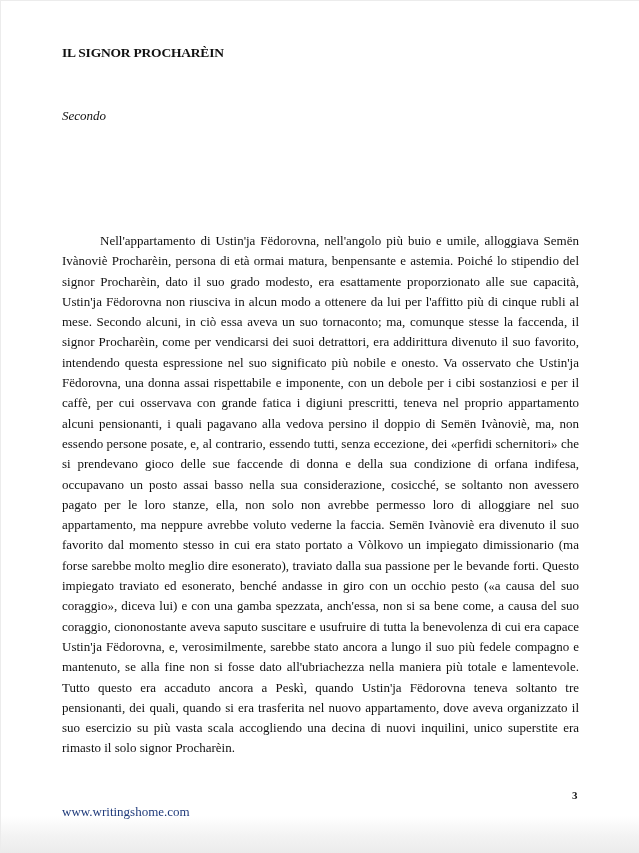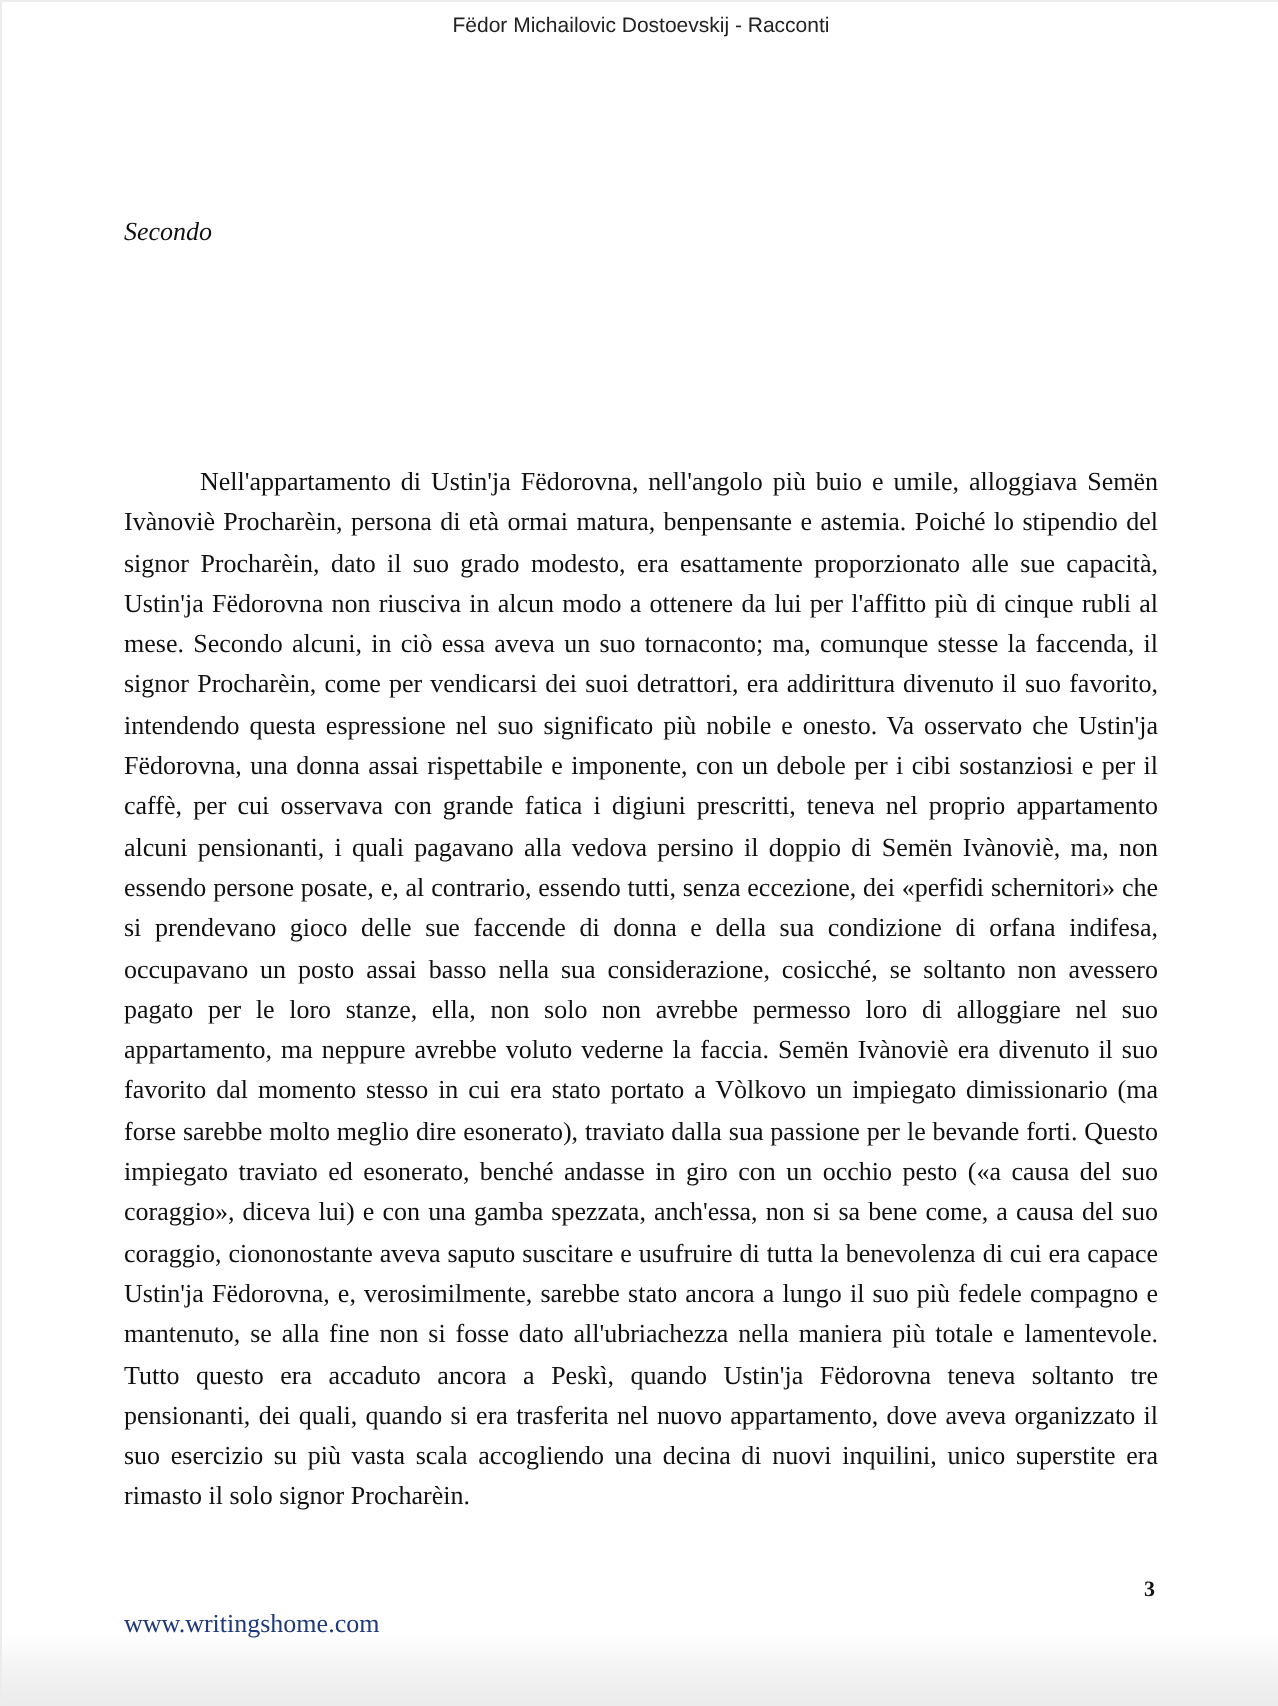--- a/index.html
+++ b/index.html
@@ -43,18 +43,18 @@
   .site-link {
     position: absolute; left: 61px; top: 803px;
     font-family: Liberation Serif, serif; font-size: 13px; color: #1f3a7a;
     text-decoration: none;
   }
 </style>
 </head>
 <body>
 
 <div class="page">
-  <div class="running-header">Fëdor Michailovic Dostoevskij  - Racconti</div>
+  <div class="title">IL SIGNOR PROCHARÈIN</div>
   <div class="subtitle">Secondo</div>
   <p class="body-text">Nell'appartamento di Ustin'ja Fëdorovna, nell'angolo più buio e umile, alloggiava Semën Ivànoviè Procharèin, persona di età ormai matura, benpensante e astemia. Poiché lo stipendio del signor Procharèin, dato il suo grado modesto, era esattamente proporzionato alle sue capacità, Ustin'ja Fëdorovna non riusciva in alcun modo a ottenere da lui per l'affitto più di cinque rubli al mese. Secondo alcuni, in ciò essa aveva un suo tornaconto; ma, comunque stesse la faccenda, il signor Procharèin, come per vendicarsi dei suoi detrattori, era addirittura divenuto il suo favorito, intendendo questa espressione nel suo significato più nobile e onesto. Va osservato che Ustin'ja Fëdorovna, una donna assai rispettabile e imponente, con un debole per i cibi sostanziosi e per il caffè, per cui osservava con grande fatica i digiuni prescritti, teneva nel proprio appartamento alcuni pensionanti, i quali pagavano alla vedova persino il doppio di Semën Ivànoviè, ma, non essendo persone posate, e, al contrario, essendo tutti, senza eccezione, dei «perfidi schernitori» che si prendevano gioco delle sue faccende di donna e della sua condizione di orfana indifesa, occupavano un posto assai basso nella sua considerazione, cosicché, se soltanto non avessero pagato per le loro stanze, ella, non solo non avrebbe permesso loro di alloggiare nel suo appartamento, ma neppure avrebbe voluto vederne la faccia. Semën Ivànoviè era divenuto il suo favorito dal momento stesso in cui era stato portato a Vòlkovo un impiegato dimissionario (ma forse sarebbe molto meglio dire esonerato), traviato dalla sua passione per le bevande forti. Questo impiegato traviato ed esonerato, benché andasse in giro con un occhio pesto («a causa del suo coraggio», diceva lui) e con una gamba spezzata, anch'essa, non si sa bene come, a causa del suo coraggio, ciononostante aveva saputo suscitare e usufruire di tutta la benevolenza di cui era capace Ustin'ja Fëdorovna, e, verosimilmente, sarebbe stato ancora a lungo il suo più fedele compagno e mantenuto, se alla fine non si fosse dato all'ubriachezza nella maniera più totale e lamentevole. Tutto questo era accaduto ancora a Peskì, quando Ustin'ja Fëdorovna teneva soltanto tre pensionanti, dei quali, quando si era trasferita nel nuovo appartamento, dove aveva organizzato il suo esercizio su più vasta scala accogliendo una decina di nuovi inquilini, unico superstite era rimasto il solo signor Procharèin.</p>
   <div class="page-number">3</div>
   <a class="site-link">www.writingshome.com</a>
 </div>
 
 </body></html>

